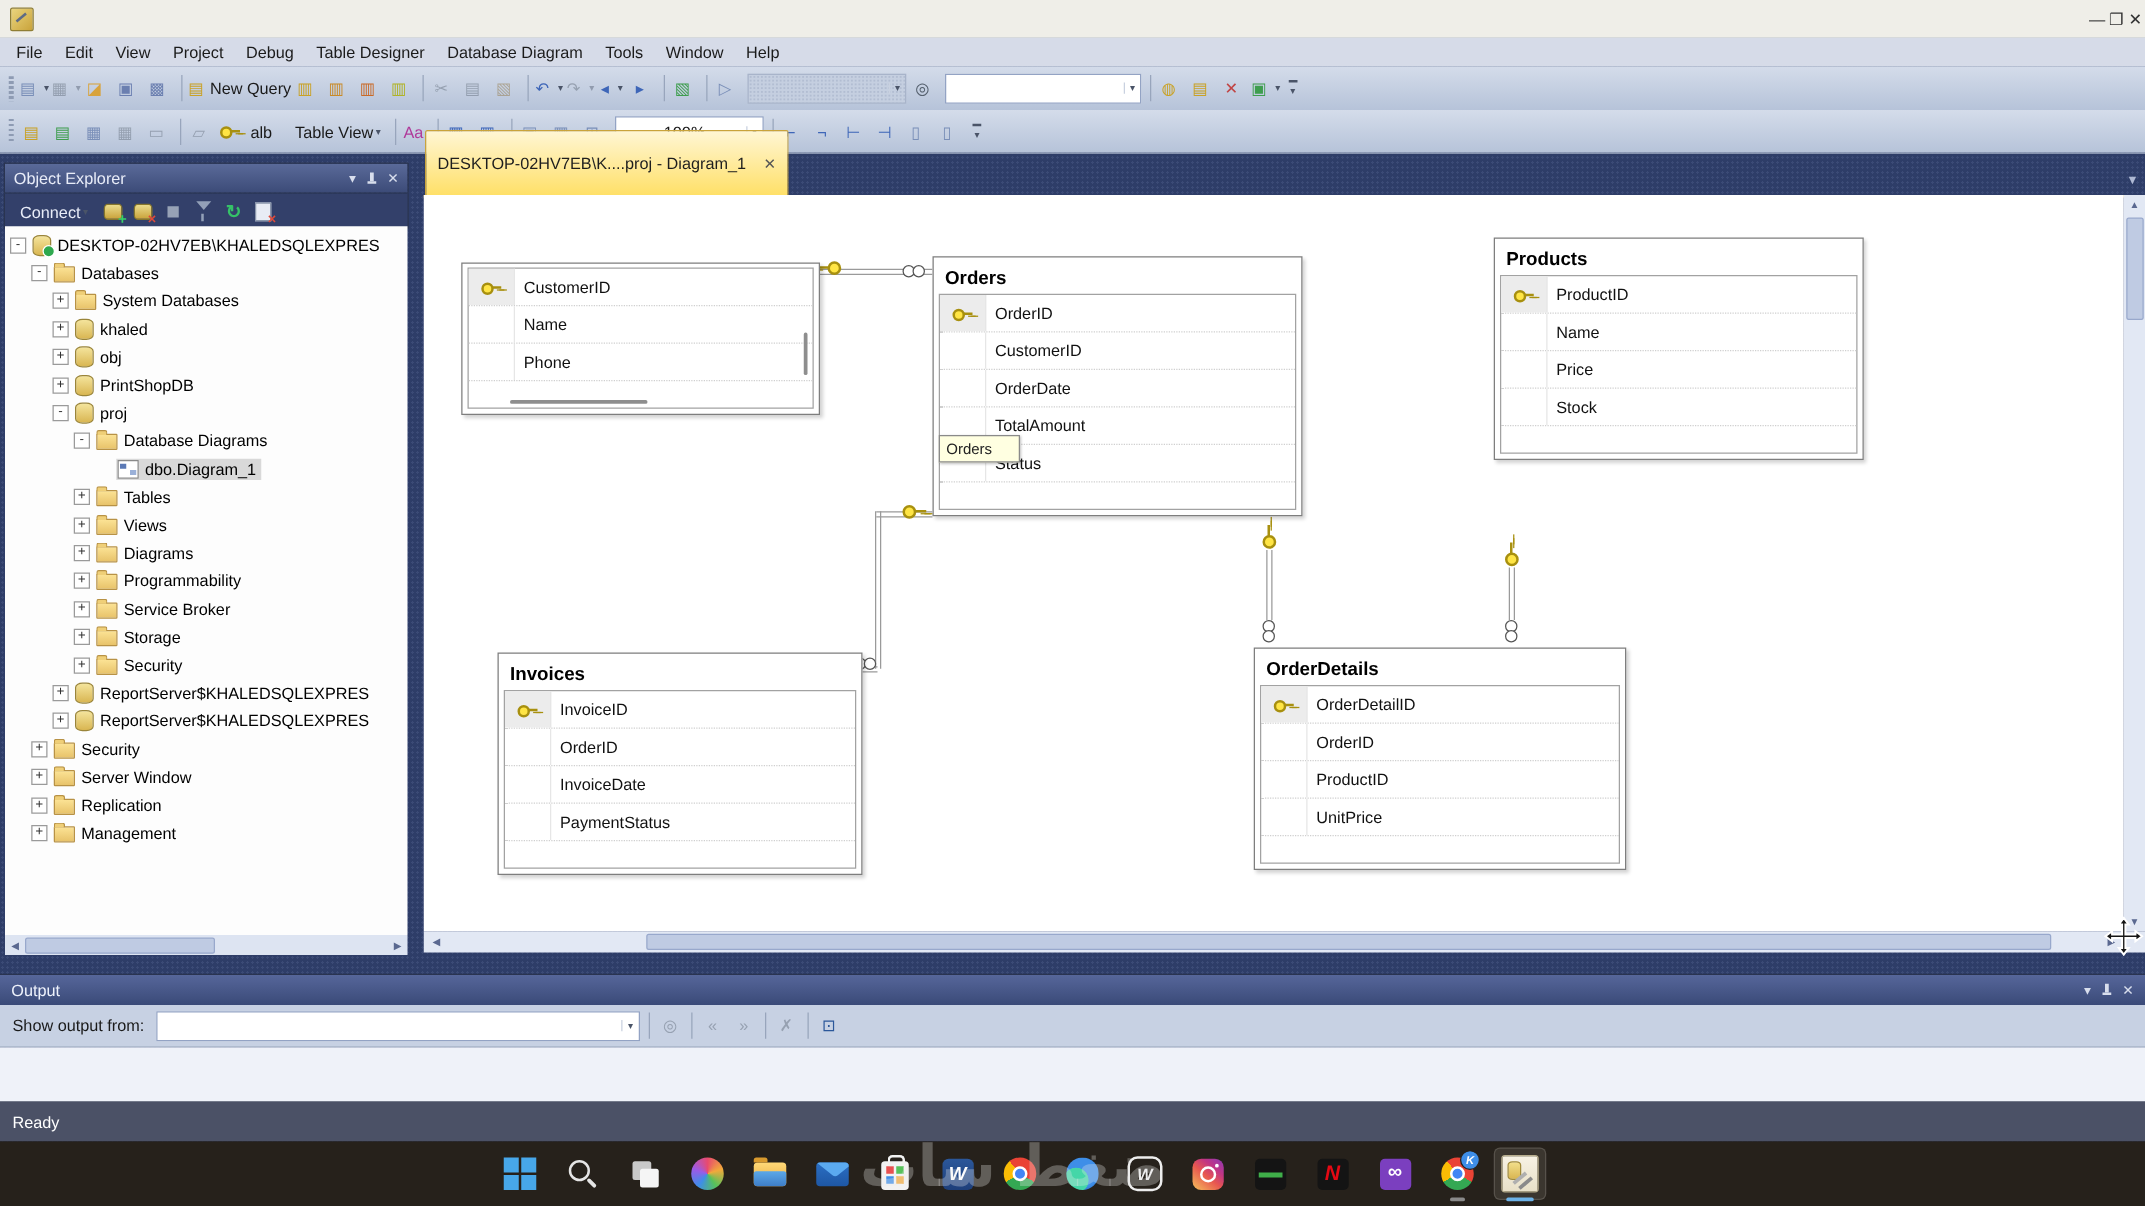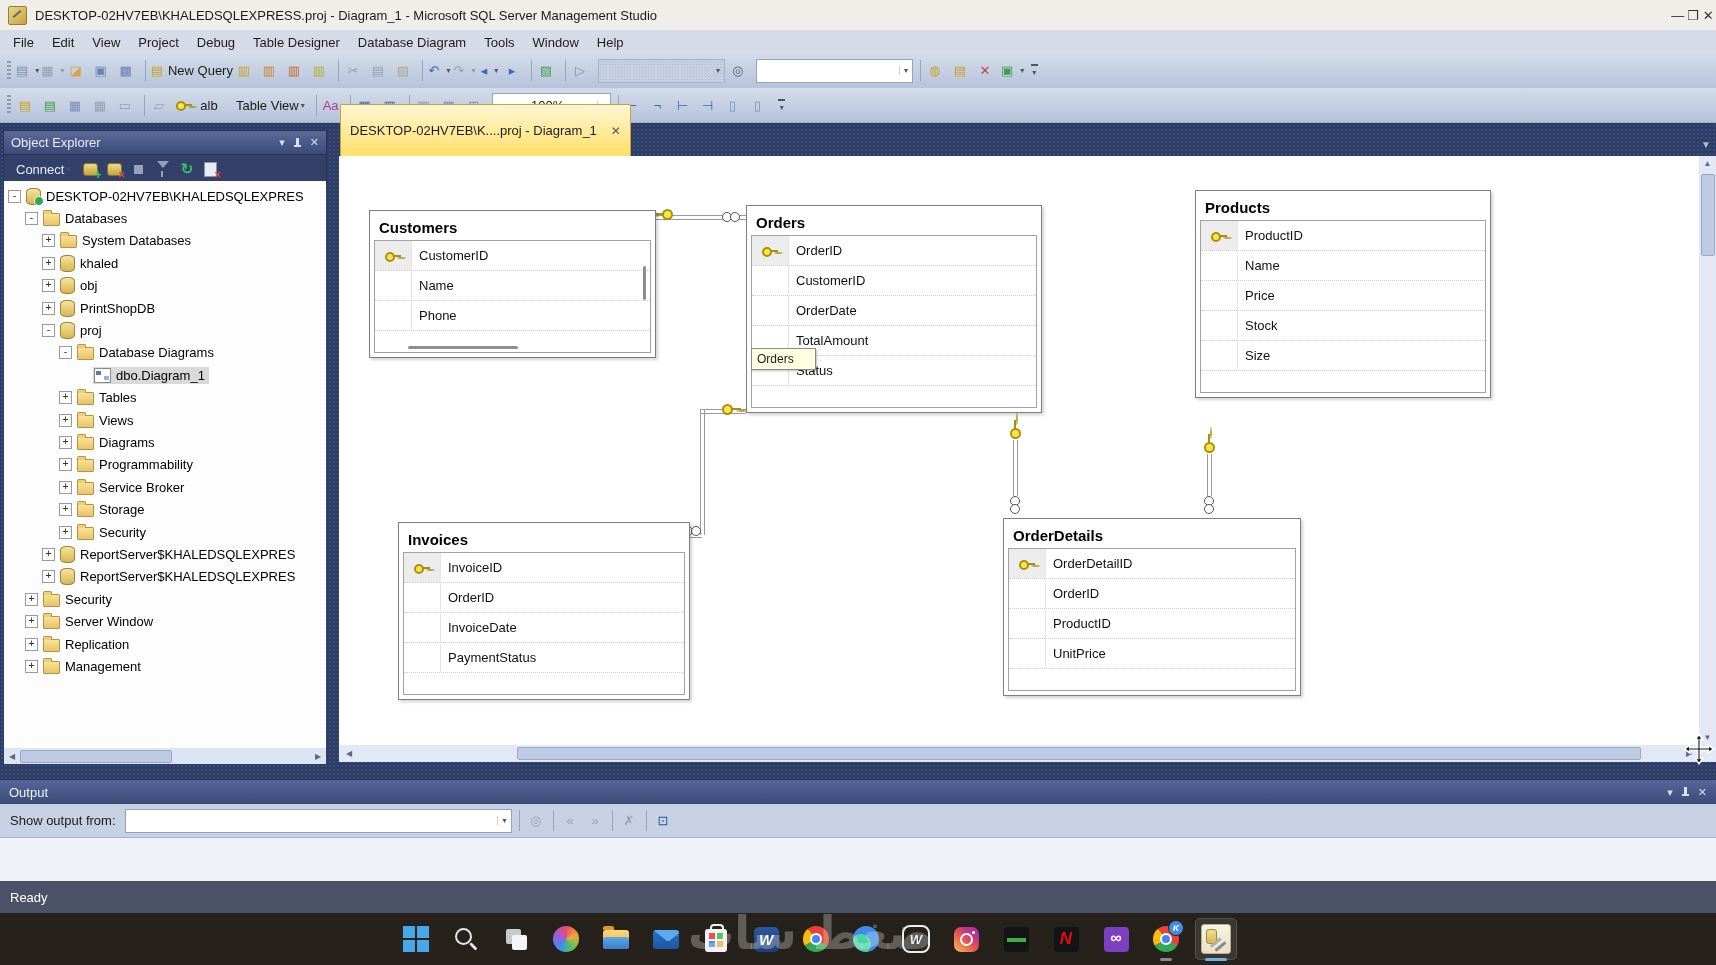--- a/index.html
+++ b/index.html
@@ -171,21 +171,20 @@
   .tb-ssms .art::after{content:"";position:absolute;right:3px;bottom:5px;width:13px;height:3px;background:#8A8A8A;transform:rotate(-40deg);box-shadow:-1px -6px 0 #AFAFAF;}
   #watermark{position:absolute;left:688px;top:906px;font-size:46px;font-weight:bold;color:rgba(235,235,235,.30);letter-spacing:3px;pointer-events:none;z-index:5;font-family:"DejaVu Sans",sans-serif;}
 </style>
 </head>
 <body>
 
 <div id="screen">
 
   <div id="titlebar">
     <span class="appicon"></span>
-    <span id="titletext">DESKTOP-02HV7EB\KHALEDSQLEXPRESS.proj - Diagram_1 - Microsoft SQL Server Management Studio</span>
     <div id="wincontrols">
       <span class="winbtn">
 
       <span class="winbtn">—</span>
           <span class="winbtn">❐</span>
           <span class="winbtn">✕</span>
         </span>
     </div>
   </div>
 
@@ -692,21 +691,20 @@
       </span>
 
     <div class="vline" style="left:868px;top:298px;height:42px"></div>
     <span class="conn-key rot" style="left:860px;top:282px"></span>
     <span class="conn-many v" style="left:865px;top:340px">
         <span class="ring"></span>
         <span class="ring"></span>
       </span>
 
     <div class="dtable" style="left:30px;top:54px;width:279px">
-      <div class="dtitle">Customers</div>
       <div class="dgrid">
         <div>
 
         <div class="dcol active">
             <span class="keycell">
                 <span class="keyshape"></span>
               </span>
             <span class="colname">CustomerID</span>
           </div>
             <div class="dcol">
@@ -789,26 +787,20 @@
             <span class="keycell">
                 <span class="keyshape" style="visibility: hidden;"></span>
               </span>
             <span class="colname">Price</span>
           </div>
             <div class="dcol">
             <span class="keycell">
                 <span class="keyshape" style="visibility: hidden;"></span>
               </span>
             <span class="colname">Stock</span>
-          </div>
-            <div class="dcol">
-            <span class="keycell">
-                <span class="keyshape" style="visibility: hidden;"></span>
-              </span>
-            <span class="colname">Size</span>
           </div>
           </div>
         <div class="dempty"></div>
       </div>
     </div>
 
     <div class="dtable" style="left:59px;top:366px;width:284px">
       <div class="dtitle">Invoices</div>
       <div class="dgrid">
         <div>

